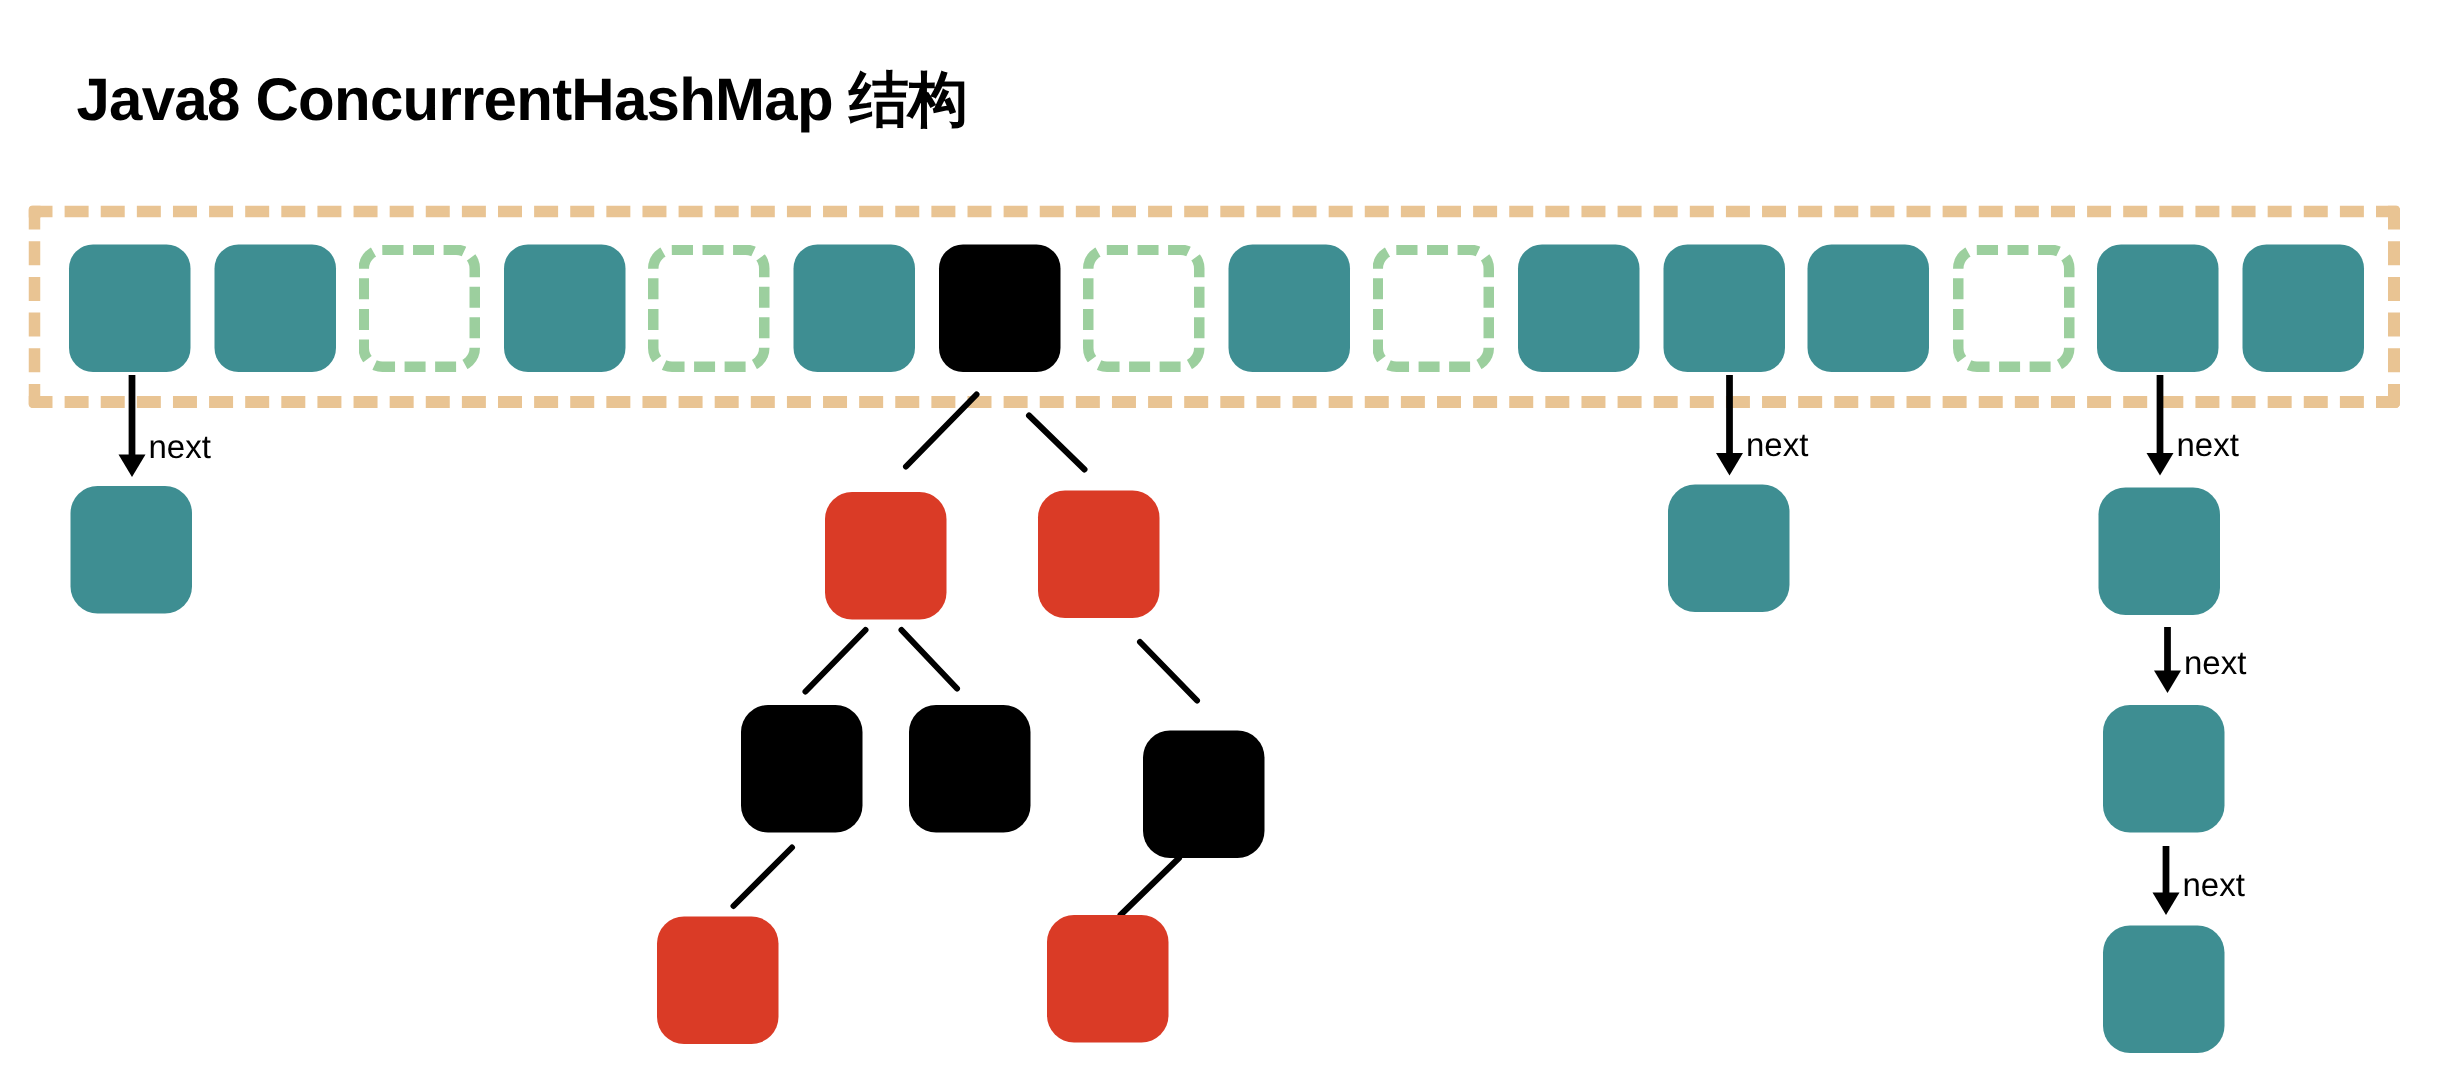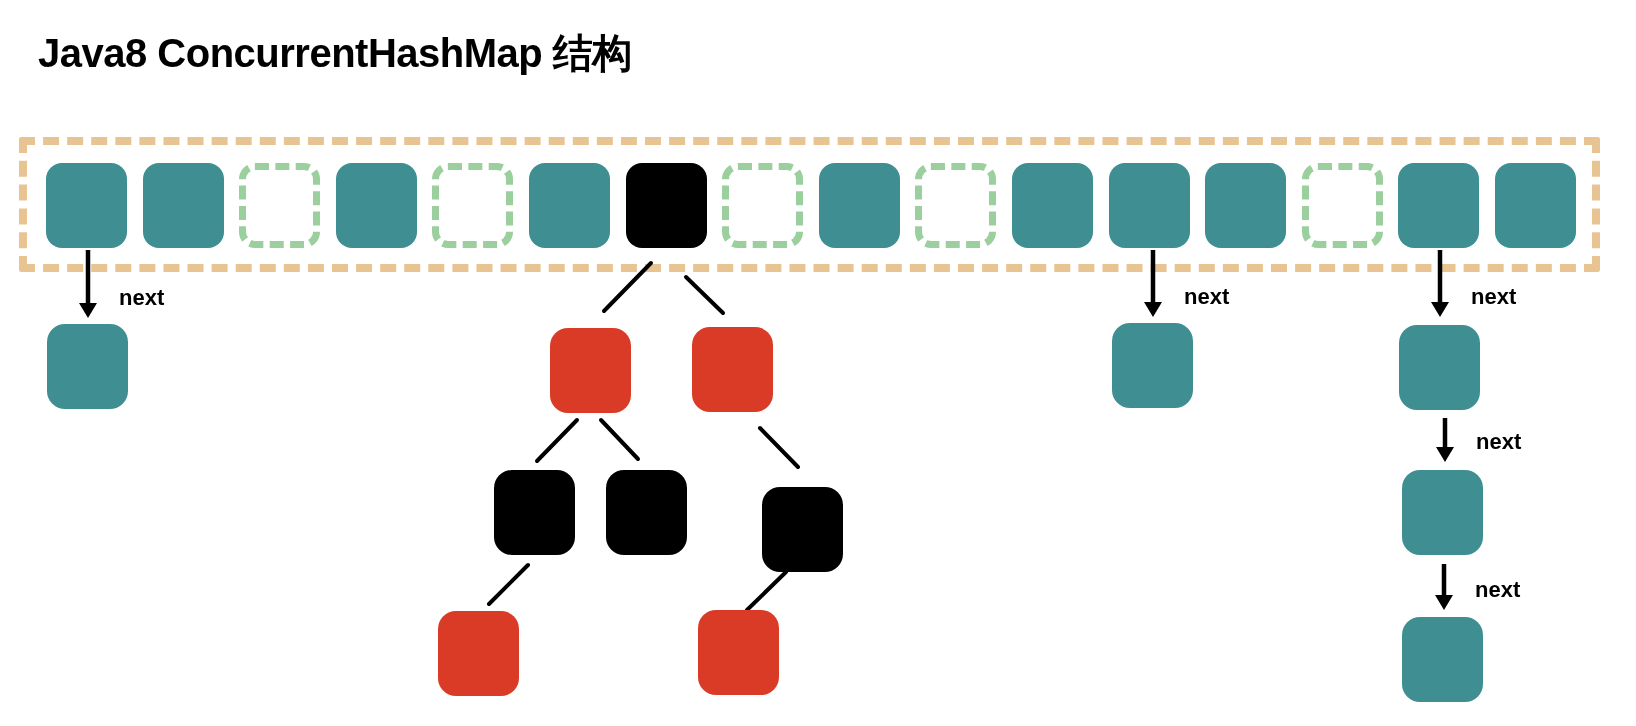--- a/index.html
+++ b/index.html
@@ -2,21 +2,21 @@
 <html style="--background: #FFFFFF; --text: #000000; --line: #000000; --array-border: #E9C493; --bucket-filled: #3E8E92; --bucket-treeified: #000000; --bucket-empty-border: #9CCF9E; --node-teal: #3E8E92; --node-red: #DA3B26; --node-black: #000000;"><head>
 <meta charset="utf-8">
 <style>
   html,body{margin:0;padding:0}
   body{
     width:1636px;height:726px;position:relative;overflow:hidden;
     background:var(--background,#fff);
     font-family:"Liberation Sans","DejaVu Sans",sans-serif;
   }
   .title{
-    position:absolute;left:36px;top:24px;margin:2px;
+    position:absolute;left:36px;top:24px;margin:15px;
     font-size:40px;font-weight:bold;letter-spacing:-0.5px;
     color:var(--text,#000);white-space:nowrap;
   }
   .array-box{
     position:absolute;left:19px;top:137px;width:1581px;height:135px;
     box-sizing:border-box;border:8px dashed var(--array-border,#e9c493);
     border-radius:3px;
   }
   .cells-row{
     position:absolute;left:46px;top:163px;width:1530px;height:85px;
@@ -25,22 +25,22 @@
   .cell{width:81px;height:85px;border-radius:16px;box-sizing:border-box;flex:none}
   .cell.filled{background:var(--bucket-filled,#3e8e92)}
   .cell.treeified{background:var(--bucket-treeified,#000)}
   .cell.empty{background:transparent;border:7px dashed var(--bucket-empty-border,#9ccf9e)}
   .node{position:absolute;width:81px;height:85px;border-radius:18px}
   .node.teal{background:var(--node-teal,#3e8e92)}
   .node.red{background:var(--node-red,#da3b26)}
   .node.black{background:var(--node-black,#000)}
   .overlay{position:absolute;left:0;top:0;width:1636px;height:726px;pointer-events:none}
   .next-label{
-    position:absolute;font-size:22px;font-weight:bold;line-height:1;
-    color:var(--text,#000);white-space:nowrap;margin-left:20px;
+    position:absolute;font-size:22px;font-weight:normal;line-height:1;
+    color:var(--text,#000);white-space:nowrap;
   }
 </style>
 </head>
 <body>
 
 <h1 class="title">Java8 ConcurrentHashMap 结构</h1>
 
 <div class="array-box"></div>
 
 <div class="cells-row">

